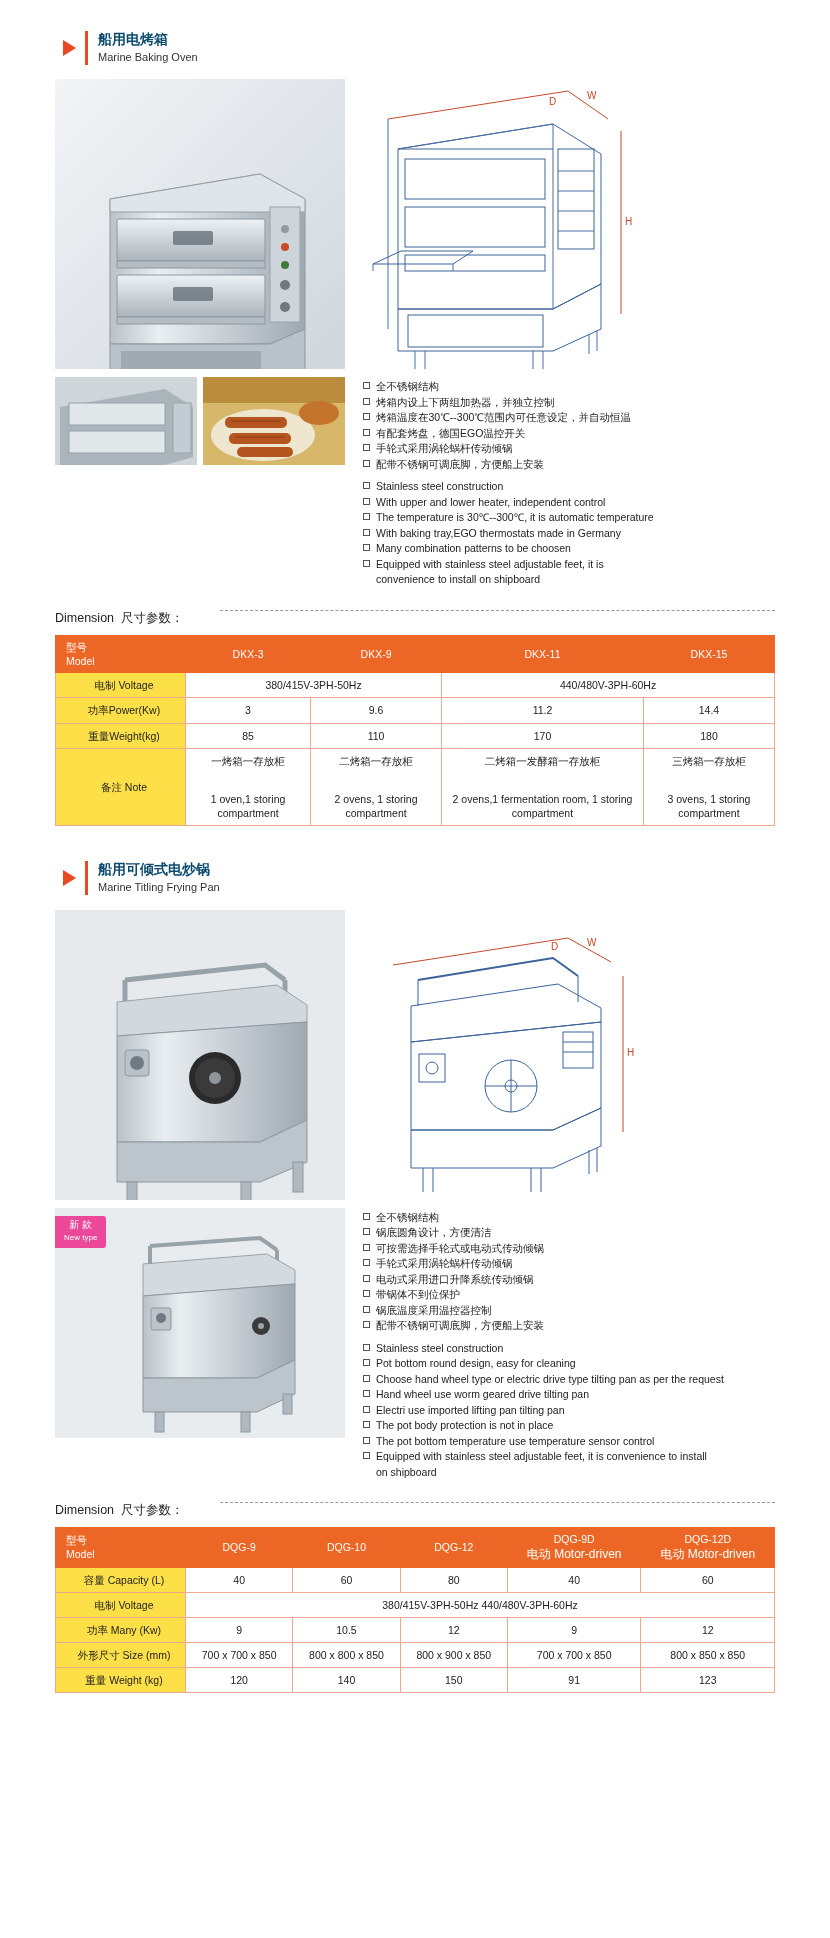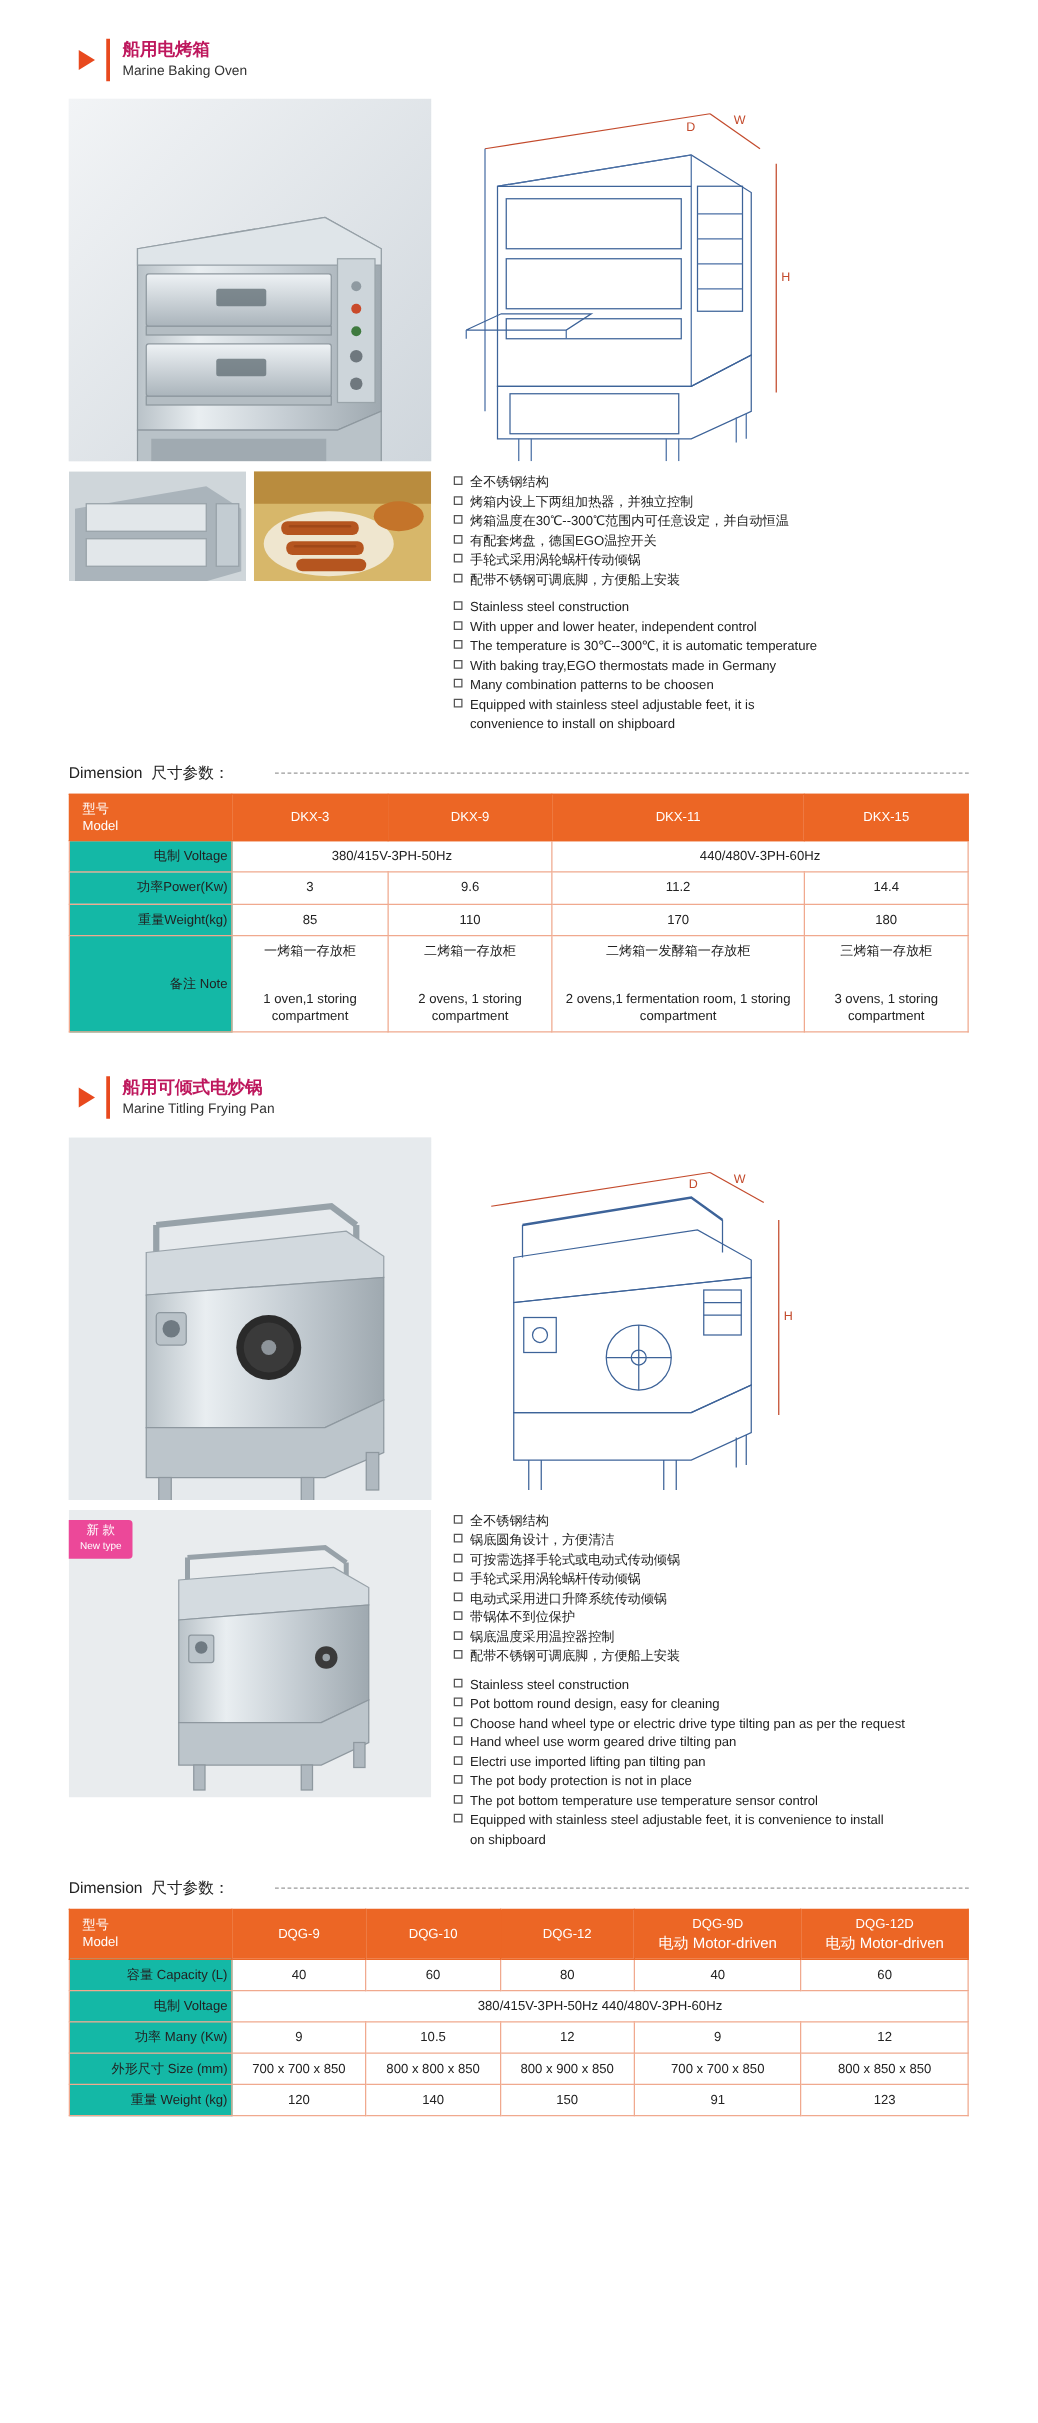--- a/index.html
+++ b/index.html
@@ -17,21 +17,21 @@
   .sec-head { display:flex; align-items:center; margin-bottom: 14px; }
   .tri {
     width:0; height:0;
     border-left: 13px solid #e8491e;
     border-top: 8px solid transparent;
     border-bottom: 8px solid transparent;
     margin-right: 9px;
     margin-left: 8px;
   }
   .vbar { width:3px; height:34px; background:#e8491e; margin-right:10px; }
-  .titles .cn { font-size: 14px; font-weight: bold; color:#be185d; line-height:1.35; }
+  .titles .cn { font-size: 14px; font-weight: bold; color:#0c4a6e; line-height:1.35; }
   .titles .en { font-size: 11px; color:#333; line-height:1.5; }
 
   
   .img-row { display:flex; gap:8px; }
   .photo-main {
     width: 290px; height: 290px;
     background: linear-gradient(160deg,#eef1f3 0%,#dfe4e8 45%,#cfd6db 100%);
     position:relative; overflow:hidden;
   }
   .draw-main {
@@ -43,39 +43,39 @@
   .thumb { width: 142px; height: 88px; overflow:hidden; position:relative; }
   .spec-list { flex:1; padding-left: 10px; padding-top: 2px; }
   .spec-list .ln {
     font-size: 10.5px; line-height: 15.5px; color:#222; white-space: nowrap;
   }
   .spec-list .ln.en { font-size:10.5px; }
   .sq { display:inline-block; width:7px; height:7px; border:1px solid #555; margin-right:6px; vertical-align: 1px; }
   .gap { height: 7px; }
 
   
-  .dim-head { display:flex; align-items:center; margin: 22px 0 8px 0; gap: 28px; }
+  .dim-head { display:flex; align-items:flex-start; margin: 22px 0 8px 0; gap: 28px; }
   .dim-head .t { font-size: 12.5px; color:#222; white-space:nowrap; padding-right:8px;}
   .dim-head .dash { flex:1; border-top: 1px dashed #9a9a9a; height:0; }
 
   
   table.spec {
     width: 100%; border-collapse: collapse;
     font-size: 10.5px; color:#222;
   }
   table.spec th, table.spec td {
     border: 1px solid #f0a98e;
     text-align:center; padding: 5px 3px; line-height:1.35;
   }
   table.spec thead th {
     background:#ec6625; color:#fff; border-color:#ec6625;
     font-weight: normal; padding: 4px 3px;
   }
   table.spec thead th.first { text-align:left; padding-left:10px; }
-  table.spec td.lab { text-align:right; padding-left:10px; background:#14b8a6; }
+  table.spec td.lab { text-align:center; padding-left:10px; background:#fde047; }
   .model-cn { font-size:10.5px; }
   .note-cn { display:block; }
   .note-en { display:block;margin-top:24px; }
   .sub { font-size:12px; display:block; }
 
   .divider-space { height: 34px; }
 
   
   .badge {
     position:absolute; left:0; top:8px; z-index:5;

